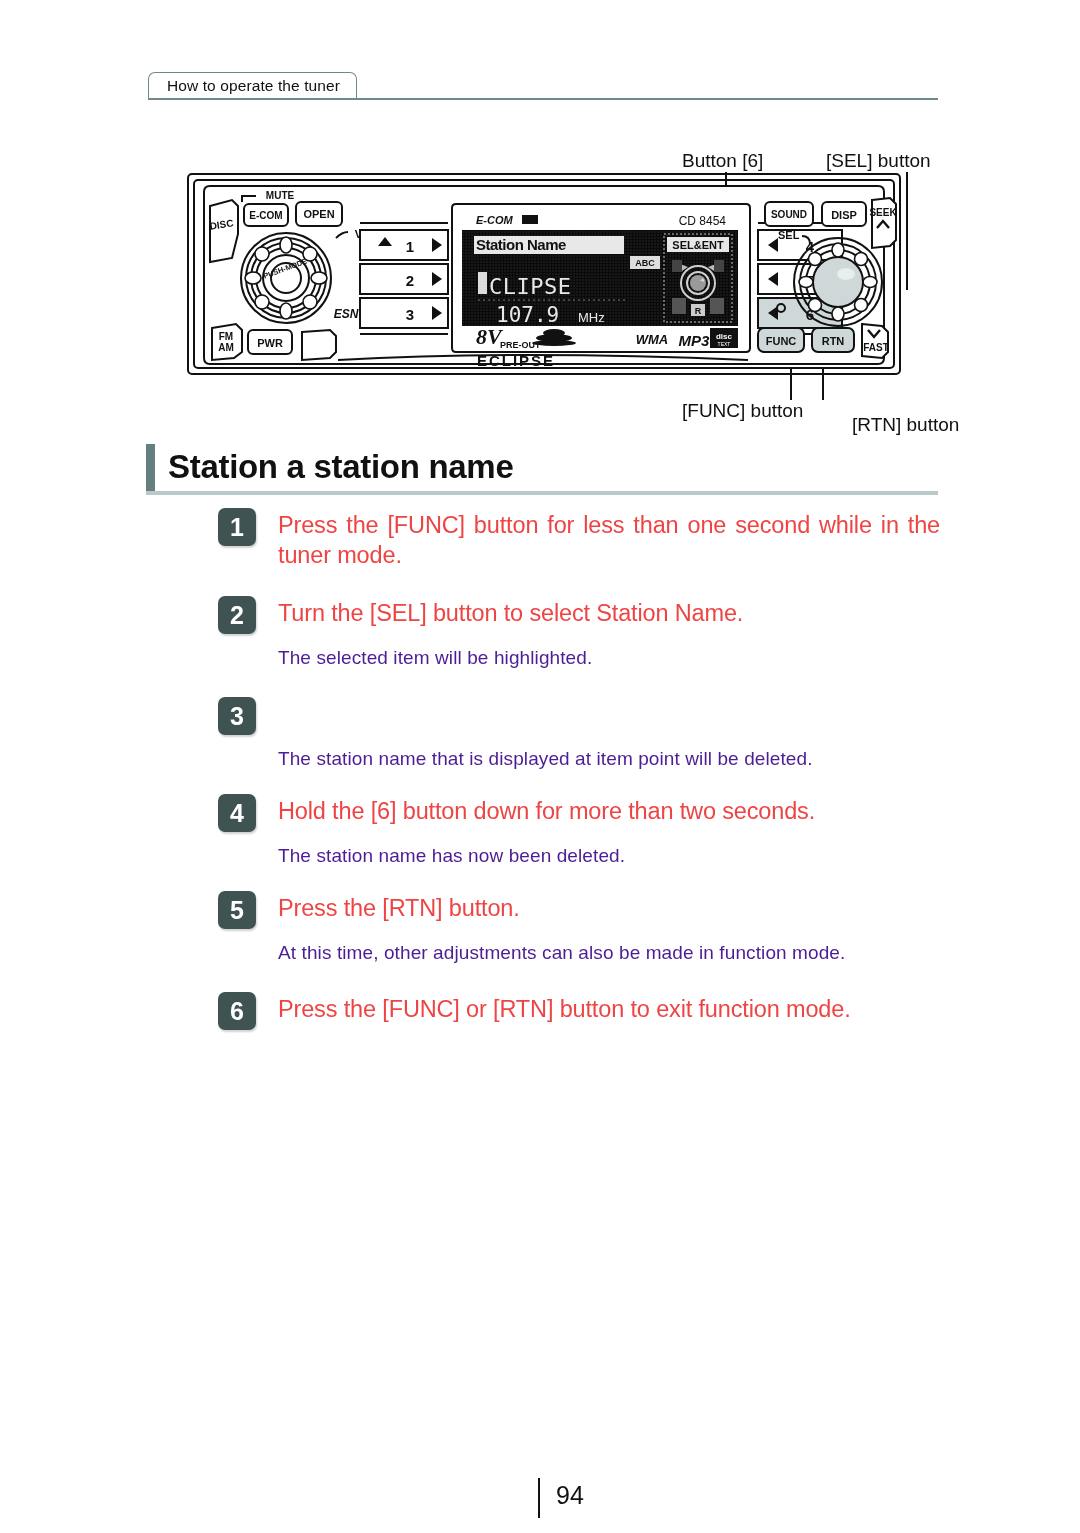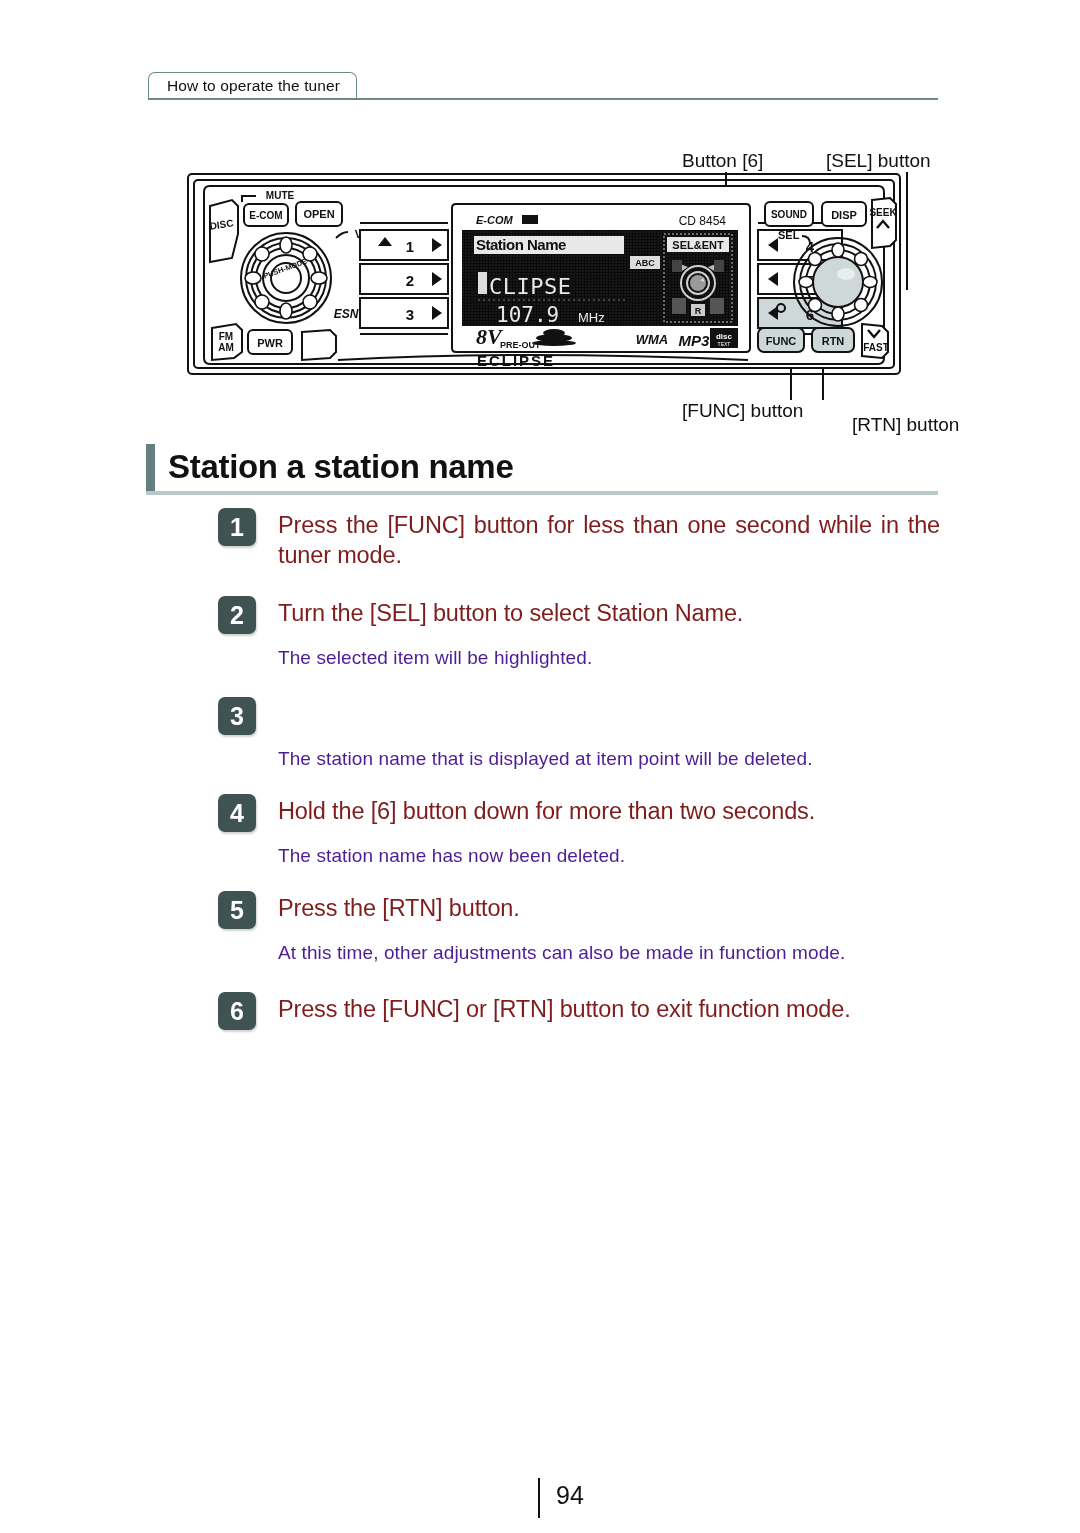--- a/index.html
+++ b/index.html
@@ -132,21 +132,21 @@
     display: flex;
     align-items: center;
     justify-content: center;
     margin-right: 22px;
     box-shadow: 1px 2px 2px rgba(0,0,0,.18);
   }
   .step-text {
     flex: 1 1 auto;
     font-size: 23.5px;
     line-height: 30px;
-    color: #7f1d1d;
+    color: #ef4444;
     letter-spacing: -.15px;
     padding-top: 2px;
   }
   .step-text.justify { text-align: justify; text-align-last: left; }
   .note {
     margin: 10px 0 0 60px;
     font-size: 19px;
     line-height: 27px;
     color: #4c1d95;
     letter-spacing: .1px;

